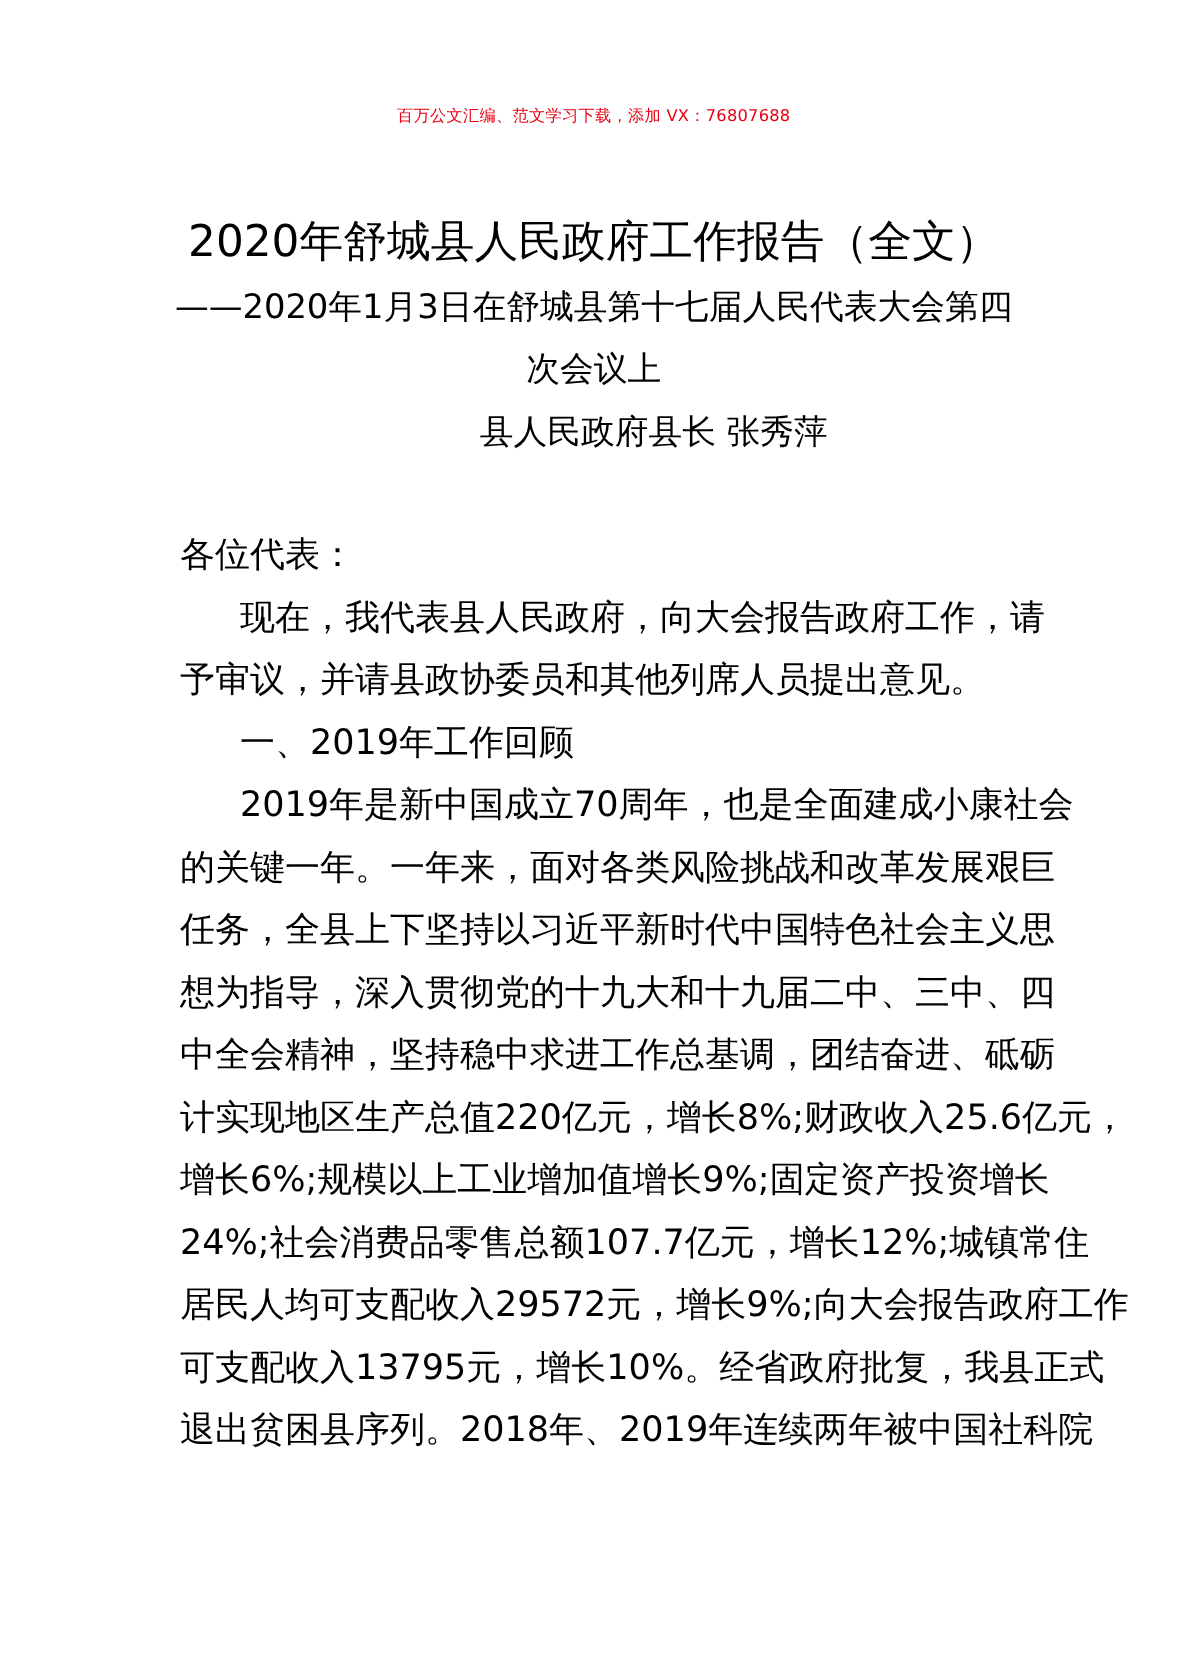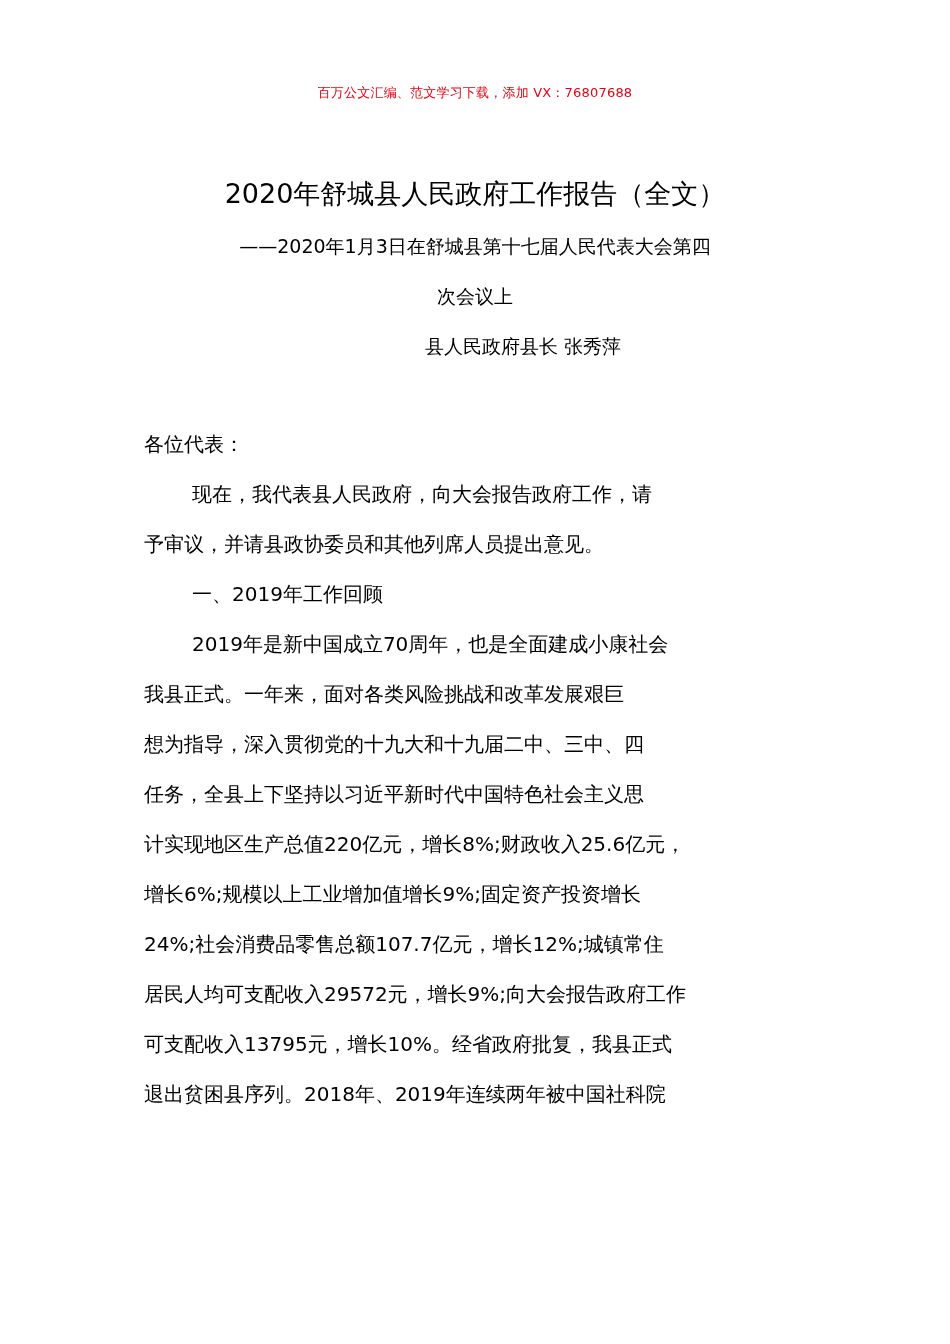--- a/index.html
+++ b/index.html
@@ -1,47 +1,48 @@
 <!DOCTYPE html>
 <html><head>
 <meta charset="utf-8">
 <style>
   html, body { margin: 0; padding: 0; background: #ffffff; }
   body { width: 950px; height: 1344px; position: relative; overflow: hidden;
          font-family: "DejaVu Sans", "Liberation Sans", sans-serif; color: #000; }
   .watermark { position: absolute; top: 84px; left: 0; width: 950px; text-align: center;
                font-size: 13px; color: #e60012; letter-spacing: 0.2px; }
   .title { position: absolute; top: 172px; left: 0; width: 950px; text-align: center;
-           font-size: 27px; line-height: 44px; }
-  .subtitle-line { position: absolute; left: 0; width: 950px; text-align: center; font-size: 19px; line-height: 34px; }
+           font-size: 35px; line-height: 44px; }
+  .subtitle-line { position: absolute; left: 0; width: 950px; text-align: center; font-size: 27px; line-height: 34px; }
   .sub1 { top: 229px; }
   .sub2 { top: 279px; text-align: center; }
   .sub3 { top: 329px; padding-left: 48px; }
-  .body { position: absolute; left: 144px; top: 425px; width: 670px; font-size: 20px; }
+  .body { position: absolute; left: 144px; top: 425px; width: 670px; font-size: 28px; }
   .line { height: 50px; line-height: 38px; white-space: nowrap; }
   .indent { padding-left: 48px; }
 </style>
 </head>
 <body>
 
 <div class="watermark">百万公文汇编、范文学习下载，添加 VX：76807688</div>
 
 <div class="title">2020年舒城县人民政府工作报告（全文）</div>
 <div class="subtitle-line sub1">——2020年1月3日在舒城县第十七届人民代表大会第四</div>
 <div class="subtitle-line sub2">次会议上</div>
 <div class="subtitle-line sub3">县人民政府县长 张秀萍</div>
 
 <div class="body">
   <div class="line">各位代表：</div>
   <div class="line indent">现在，我代表县人民政府，向大会报告政府工作，请</div>
   <div class="line">予审议，并请县政协委员和其他列席人员提出意见。</div>
   <div class="line indent">一、2019年工作回顾</div>
   <div class="line indent">2019年是新中国成立70周年，也是全面建成小康社会</div>
-  <div class="line">我县正式。一年来，面对各类风险挑战和改革发展艰巨</div>
+  <div class="line">的关键一年。一年来，面对各类风险挑战和改革发展艰巨</div>
+  <div class="line">任务，全县上下坚持以习近平新时代中国特色社会主义思</div>
   <div class="line">想为指导，深入贯彻党的十九大和十九届二中、三中、四</div>
-  <div class="line">任务，全县上下坚持以习近平新时代中国特色社会主义思</div>
+  <div class="line">中全会精神，坚持稳中求进工作总基调，团结奋进、砥砺</div>
   <div class="line">计实现地区生产总值220亿元，增长8%;财政收入25.6亿元，</div>
   <div class="line">增长6%;规模以上工业增加值增长9%;固定资产投资增长</div>
   <div class="line">24%;社会消费品零售总额107.7亿元，增长12%;城镇常住</div>
   <div class="line">居民人均可支配收入29572元，增长9%;向大会报告政府工作</div>
   <div class="line">可支配收入13795元，增长10%。经省政府批复，我县正式</div>
   <div class="line">退出贫困县序列。2018年、2019年连续两年被中国社科院</div>
 </div>
 
 </body></html>

